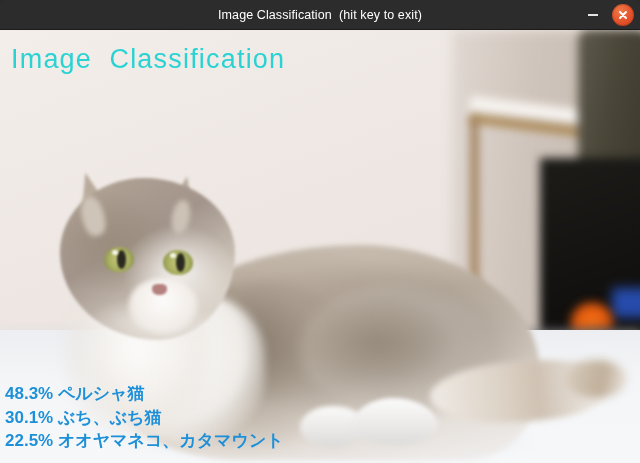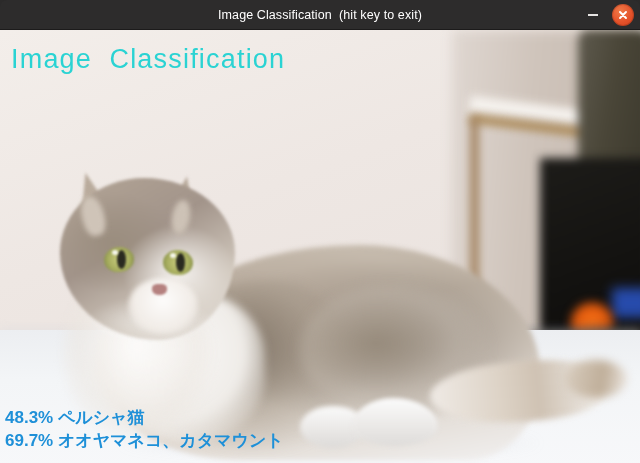--- a/index.html
+++ b/index.html
@@ -456,17 +456,18 @@
       <div class="pupil" id="pupil-right"></div>
       <div class="eye-shine" id="shine-left"></div>
       <div class="eye-shine" id="shine-right"></div>
       <div class="nose"></div>
     </div>
 
     <div id="overlay-title" style="color: rgb(42, 211, 211);">Image  Classification</div>
 
     <div id="predictions">
       <div class="prediction-row" style="color: rgb(30, 144, 216);">48.3% ペルシャ猫</div>
-      <div class="prediction-row" style="color: rgb(30, 144, 216);">69.7% オオヤマネコ、カタマウント</div>
+      <div class="prediction-row" style="color: rgb(30, 144, 216);">30.1% ぶち、ぶち猫</div>
+      <div class="prediction-row" style="color: rgb(30, 144, 216);">22.5% オオヤマネコ、カタマウント</div>
     </div>
 
   </div>
 </div>
 
 </body></html>

